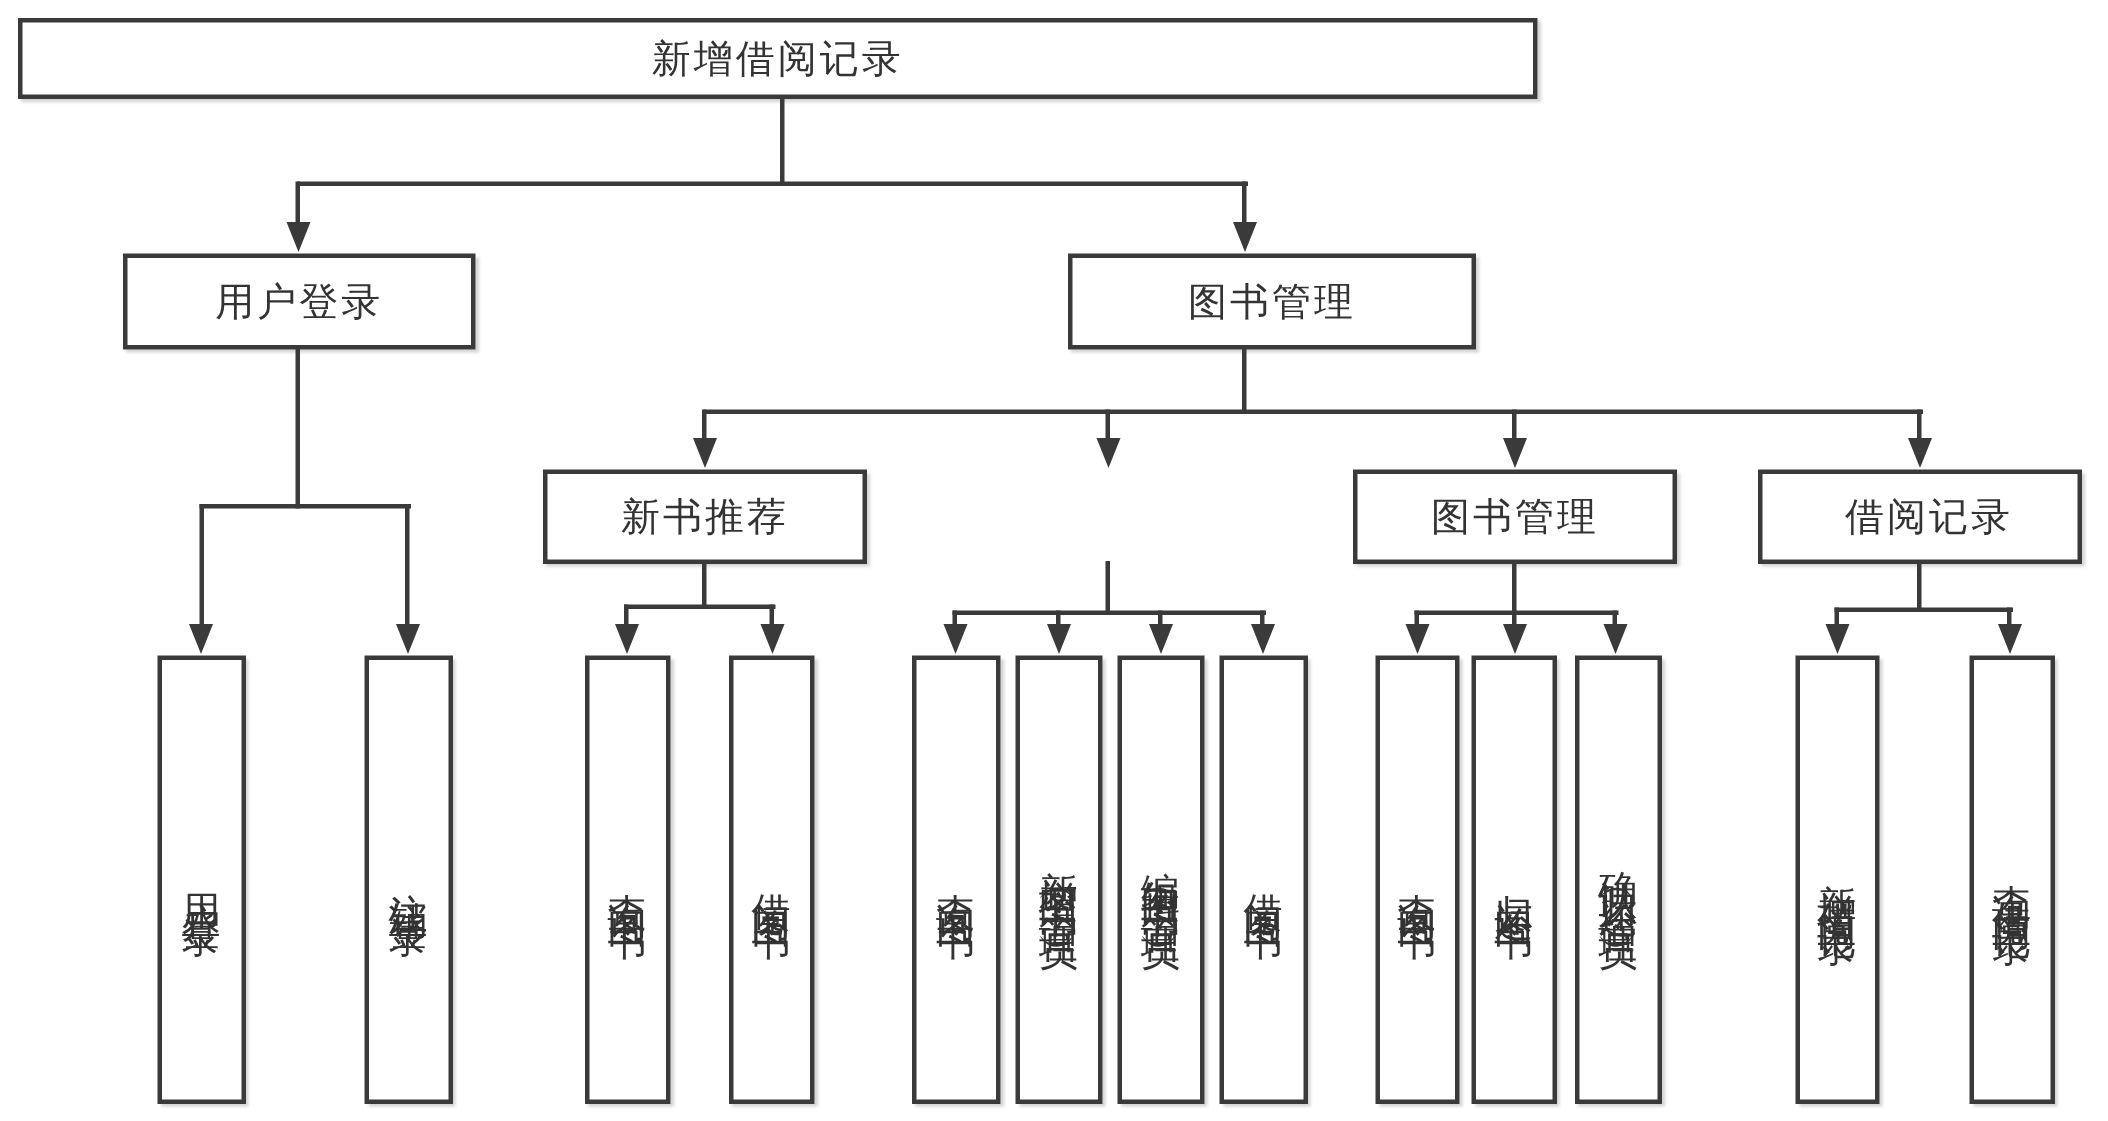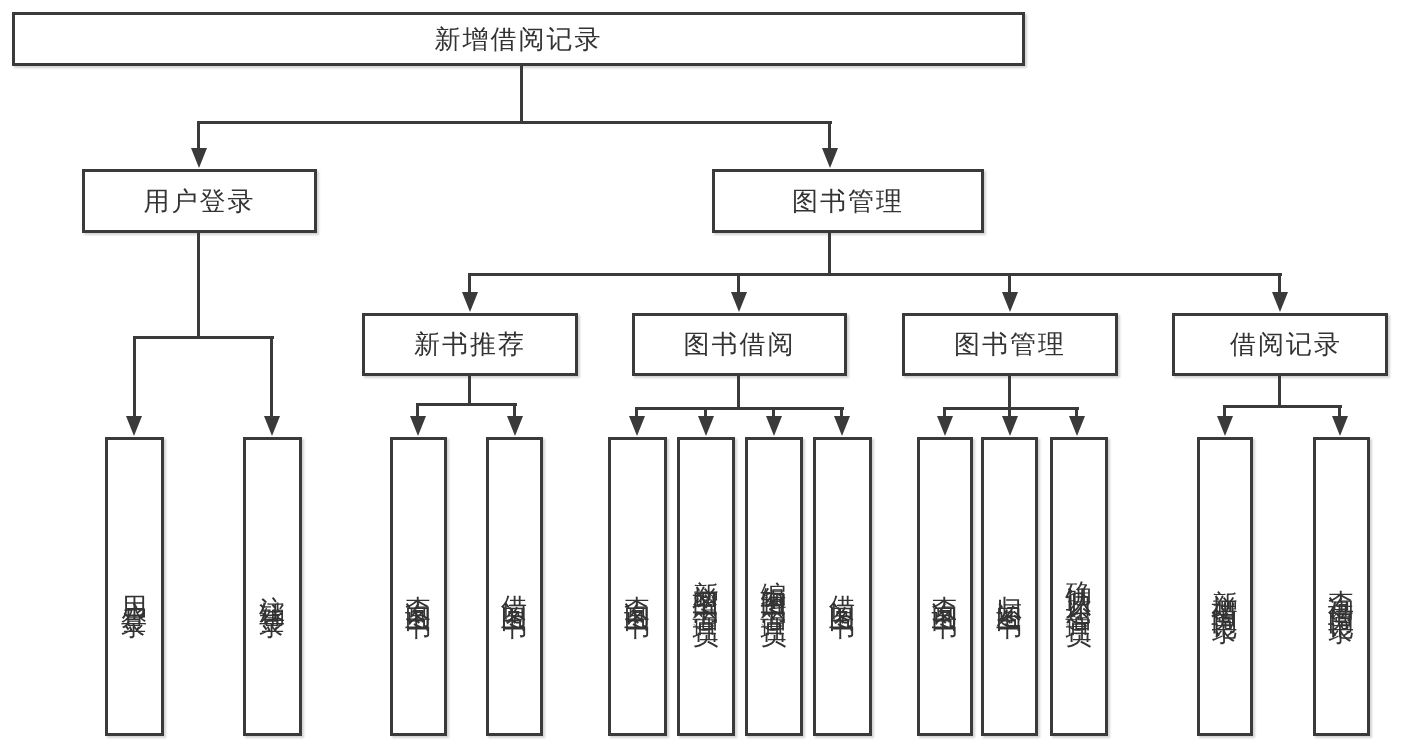--- a/index.html
+++ b/index.html
@@ -42,23 +42,20 @@
 
   <div class="box" style="left:82px; top:169px; width:235px; height:64px;">
     <span class="hlabel">用户登录</span>
   </div>
   <div class="box" style="left:712px; top:169px; width:272px; height:64px;">
     <span class="hlabel">图书管理</span>
   </div>
 
   <div class="box" style="left:362px; top:313px; width:216px; height:63px;">
     <span class="hlabel">新书推荐</span>
-  </div>
-  <div class="box" style="left:632px; top:313px; width:215px; height:63px;">
-    <span class="hlabel">图书借阅</span>
   </div>
   <div class="box" style="left:902px; top:313px; width:216px; height:63px;">
     <span class="hlabel">图书管理</span>
   </div>
   <div class="box" style="left:1172px; top:313px; width:216px; height:63px;padding-left:12px;">
     <span class="hlabel">借阅记录</span>
   </div>
 
   <div class="box" style="left:105px; top:437px; width:59px; height:299px;">
     <span class="vlabel">用户登录</span>

